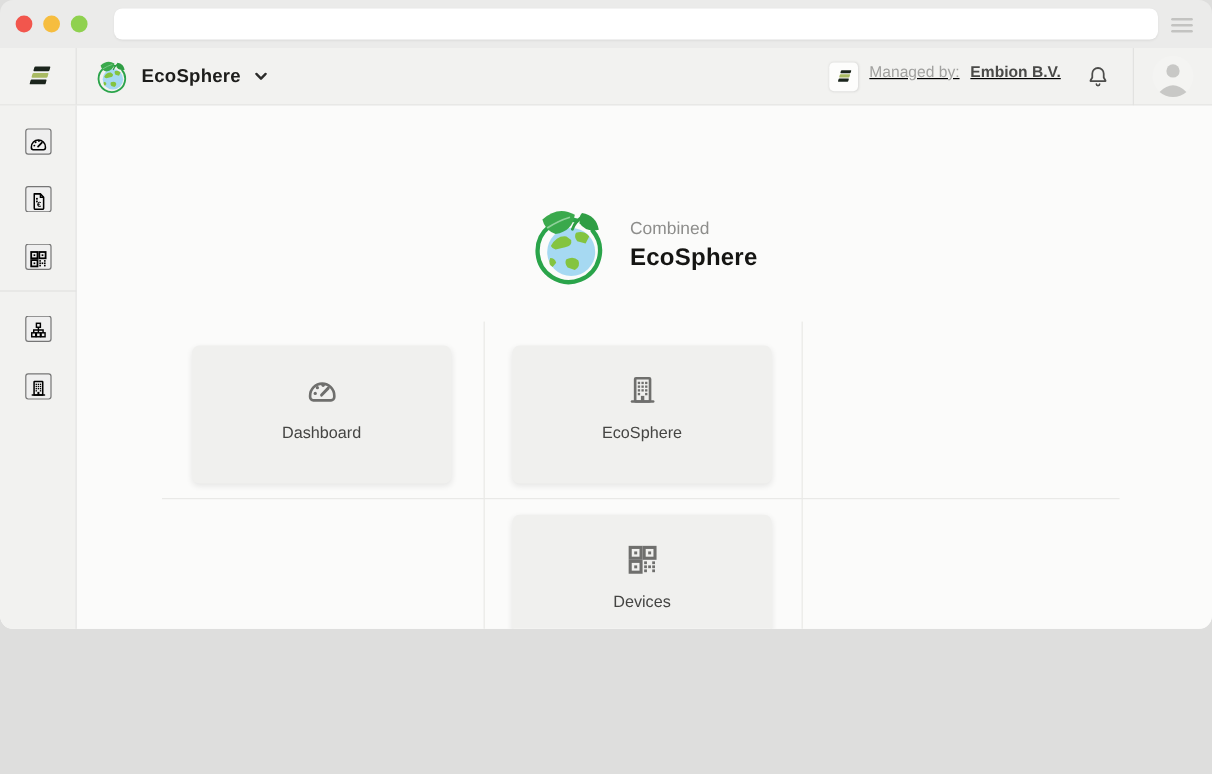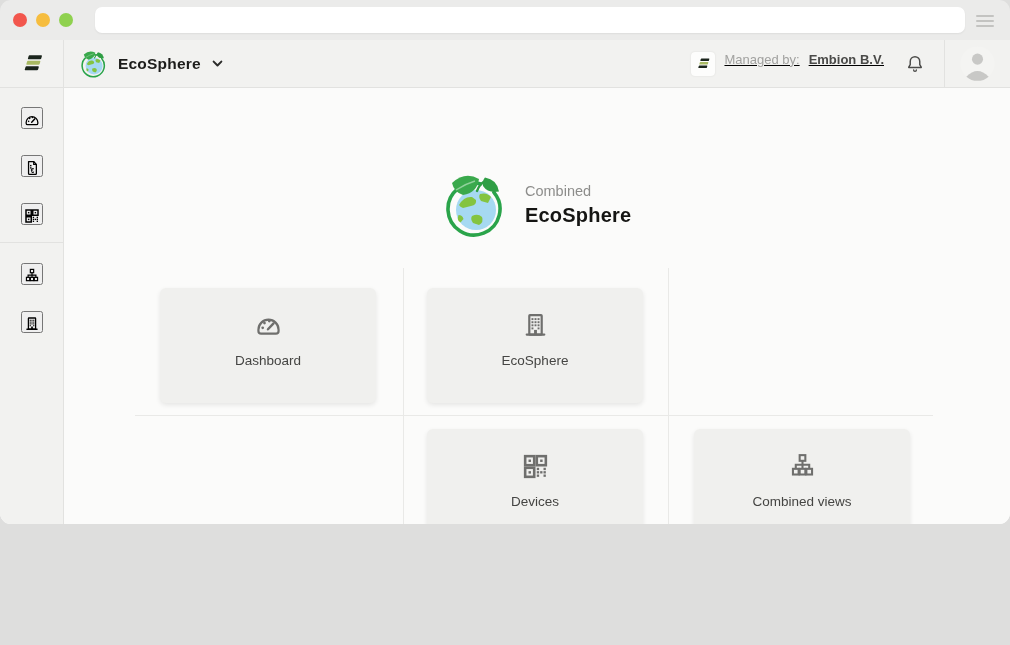--- a/index.html
+++ b/index.html
@@ -325,24 +325,16 @@
 
       <button class="card pos-r2c2">
         <span class="card-icon">
           <svg width="31" height="31">
               <use href="#i-devices"></use>
             </svg>
           </span>
         <span class="card-label">Devices</span>
       </button>
 
-      <button class="card pos-r2c3">
-        <span class="card-icon">
-          <svg width="31" height="31">
-              <use href="#i-hierarchy"></use>
-            </svg>
-          </span>
-        <span class="card-label">Combined views</span>
-      </button>
 
     </main>
   </div>
 </div>
 
 </body></html>

